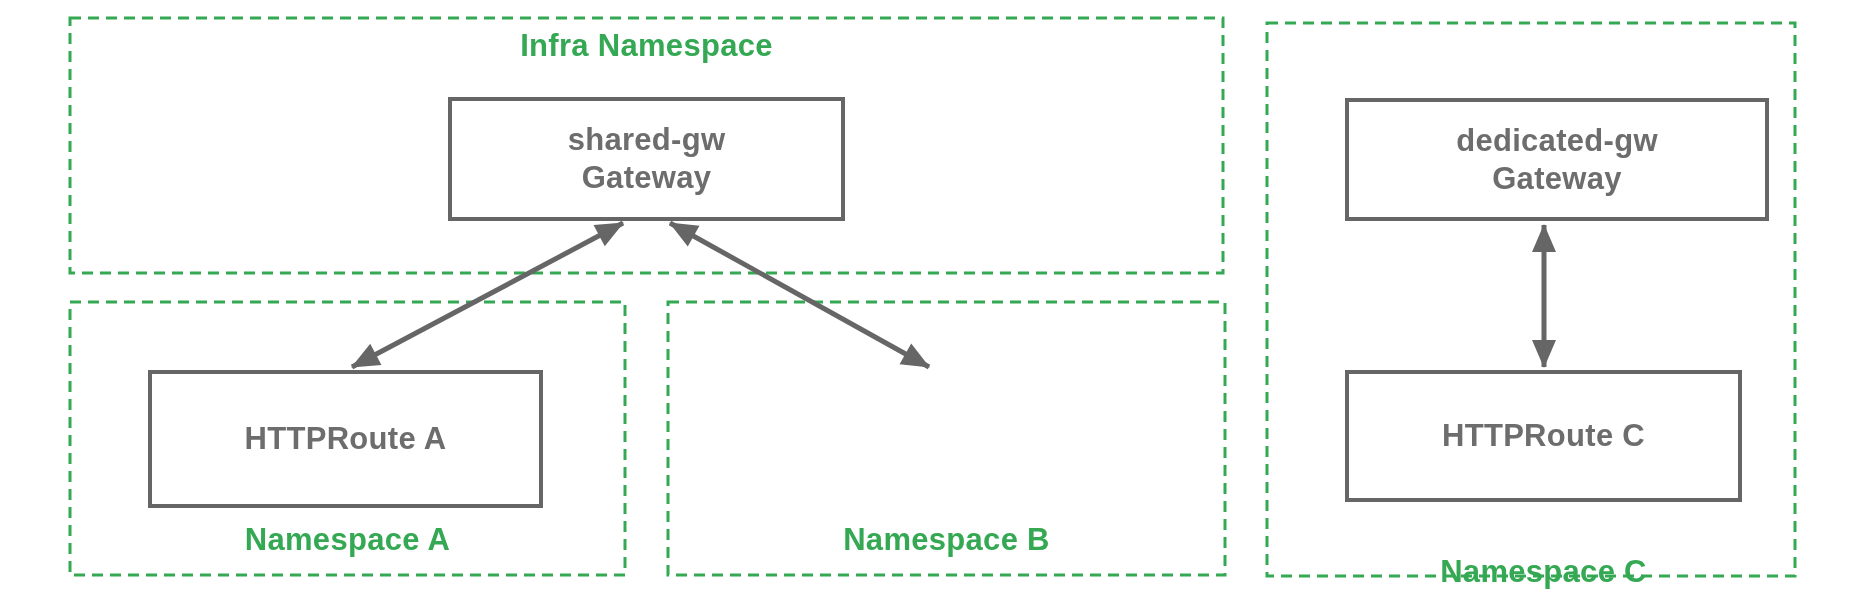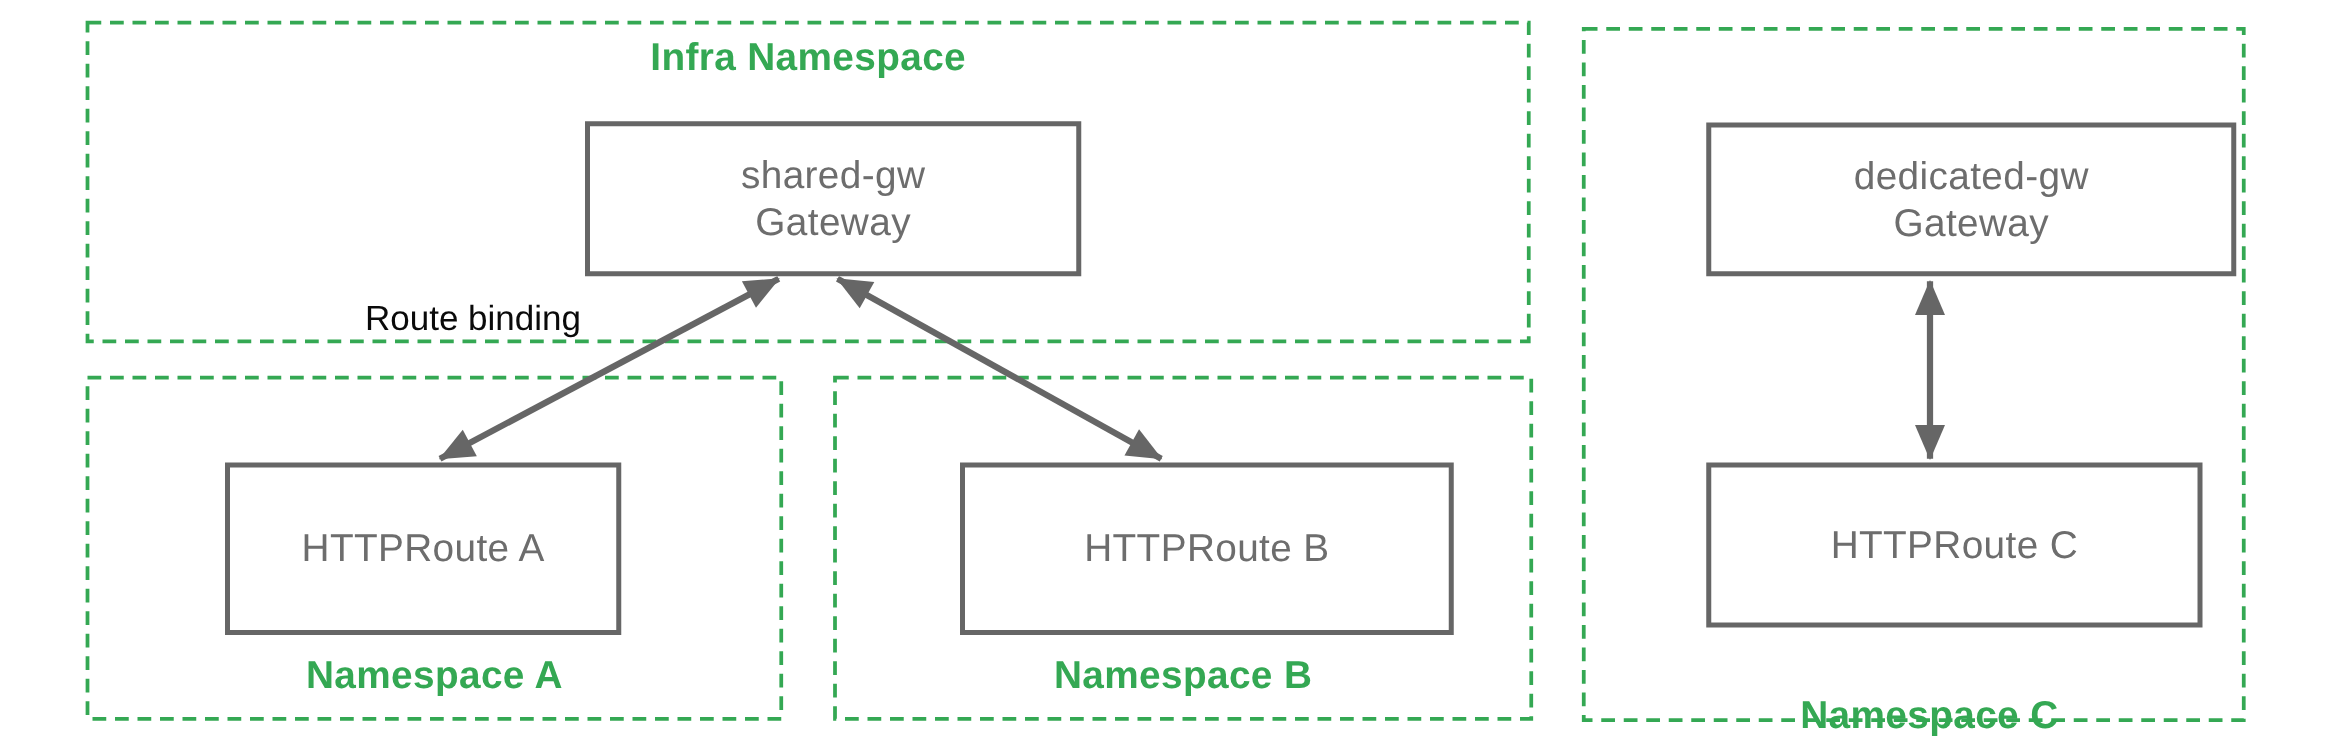--- a/index.html
+++ b/index.html
@@ -20,36 +20,36 @@
   }
   svg.layer{position:absolute;left:0;top:0;width:1860px;height:600px;}
   .ns-rect{fill:none;stroke:var(--green);stroke-width:3;stroke-dasharray:11 7;}
   .arrow{stroke:var(--gray-border);stroke-width:5;}
   .arrowhead{fill:var(--gray-border);stroke:none;}
 
   .node{
     position:absolute;box-sizing:border-box;
     background:#fff;border:4px solid var(--gray-border);
     display:flex;flex-direction:column;align-items:center;justify-content:center;
-    color:var(--gray-text);font-weight:normal;font-size:31px;line-height:38px;
-    text-align:center;letter-spacing:0.3px;margin-left:20px;
+    color:var(--gray-text);font-weight:bold;font-size:31px;line-height:38px;
+    text-align:center;letter-spacing:0.3px;
   }
   .ns-label{
     position:absolute;color:var(--green);font-weight:bold;font-size:31px;
     text-align:center;letter-spacing:0.3px;white-space:nowrap;
   }
   .edge-label{
     position:absolute;color:var(--black);font-size:28px;font-weight:normal;
     white-space:nowrap;
   }
 
   
   #node-shared-gw   {left:448px; top:97px;  width:397px; height:124px;}
   #node-dedicated-gw{left:1345px;top:98px;  width:424px; height:123px;}
-  #node-route-a     {left:160px; top:370px; width:317px; height:138px;}
+  #node-route-a     {left:148px; top:370px; width:395px; height:138px;}
   #node-route-b     {left:748px; top:370px; width:395px; height:138px;}
   #node-route-c     {left:1345px;top:370px; width:397px; height:132px;}
 
   #label-infra{left:70px;  top:28px;  width:1153px;}
   #label-ns-a {left:70px;  top:522px; width:555px;}
   #label-ns-b {left:668px; top:522px; width:557px;}
   #label-ns-c {left:1345px;top:554px; width:397px;}
   #label-route-binding{left:292px; top:239px;}
 </style>
 </head>
@@ -86,23 +86,19 @@
 
   <div class="node" id="node-dedicated-gw">
     <span>dedicated-gw</span>
     <span>Gateway</span>
   </div>
 
   <div class="node" id="node-route-a">
     <span>HTTPRoute A</span>
   </div>
 
-  <div class="node" id="node-route-b">
-    <span>HTTPRoute B</span>
-  </div>
 
   <div class="node" id="node-route-c">
     <span>HTTPRoute C</span>
   </div>
 
-  <div class="edge-label" id="label-route-binding">Route binding</div>
 
 </div>
 
 </body></html>

